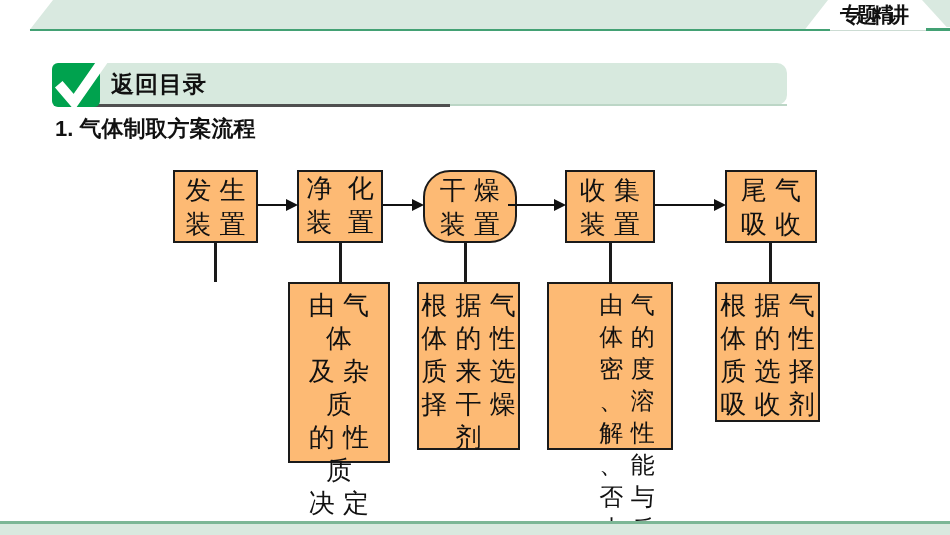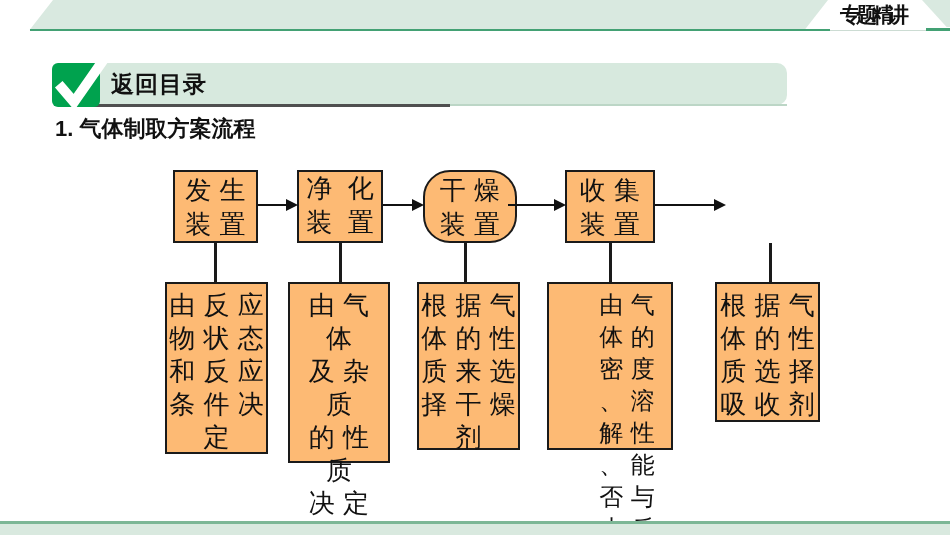--- a/index.html
+++ b/index.html
@@ -98,37 +98,34 @@
   <div class="heading">1. 气体制取方案流程</div>
 
   <div class="tbox t1">发 生
 装 置</div>
   <div class="tbox t2">净 化
 装 置</div>
   <div class="tbox t3">干 燥
 装 置</div>
   <div class="tbox t4">收 集
 装 置</div>
+  <div class="tbox t5">尾 气
+吸 收</div>
 
   <div class="arrow a1"></div>
   <div class="arrow a2"></div>
   <div class="arrow a3"></div>
   <div class="arrow a4"></div>
 
   <div class="conn c1"></div>
   <div class="conn c2"></div>
   <div class="conn c3"></div>
   <div class="conn c4"></div>
   <div class="conn c5"></div>
 
-  <div class="nbox n1">由 反 应
-物 状 态
-和 反 应
-条 件 决
-定</div>
   <div class="nbox n2">由 气 体
 及 杂 质
 的 性 质
 决 定</div>
   <div class="nbox n3">根 据 气
 体 的 性
 质 来 选
 择 干 燥
 剂</div>
   <div class="nbox n4">由 气 体 的

